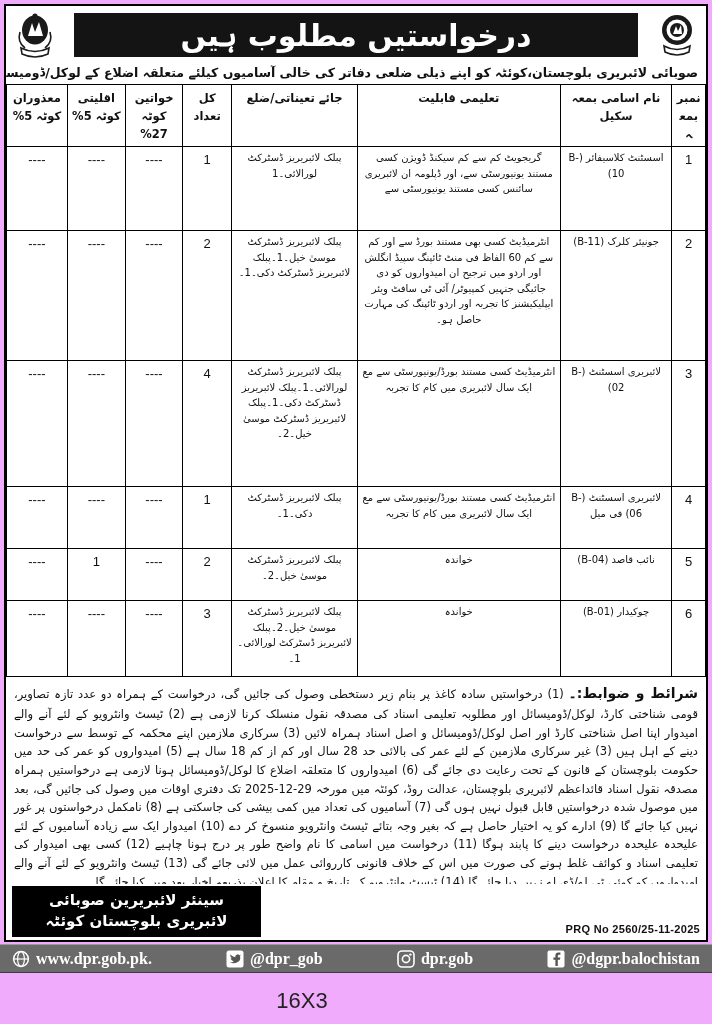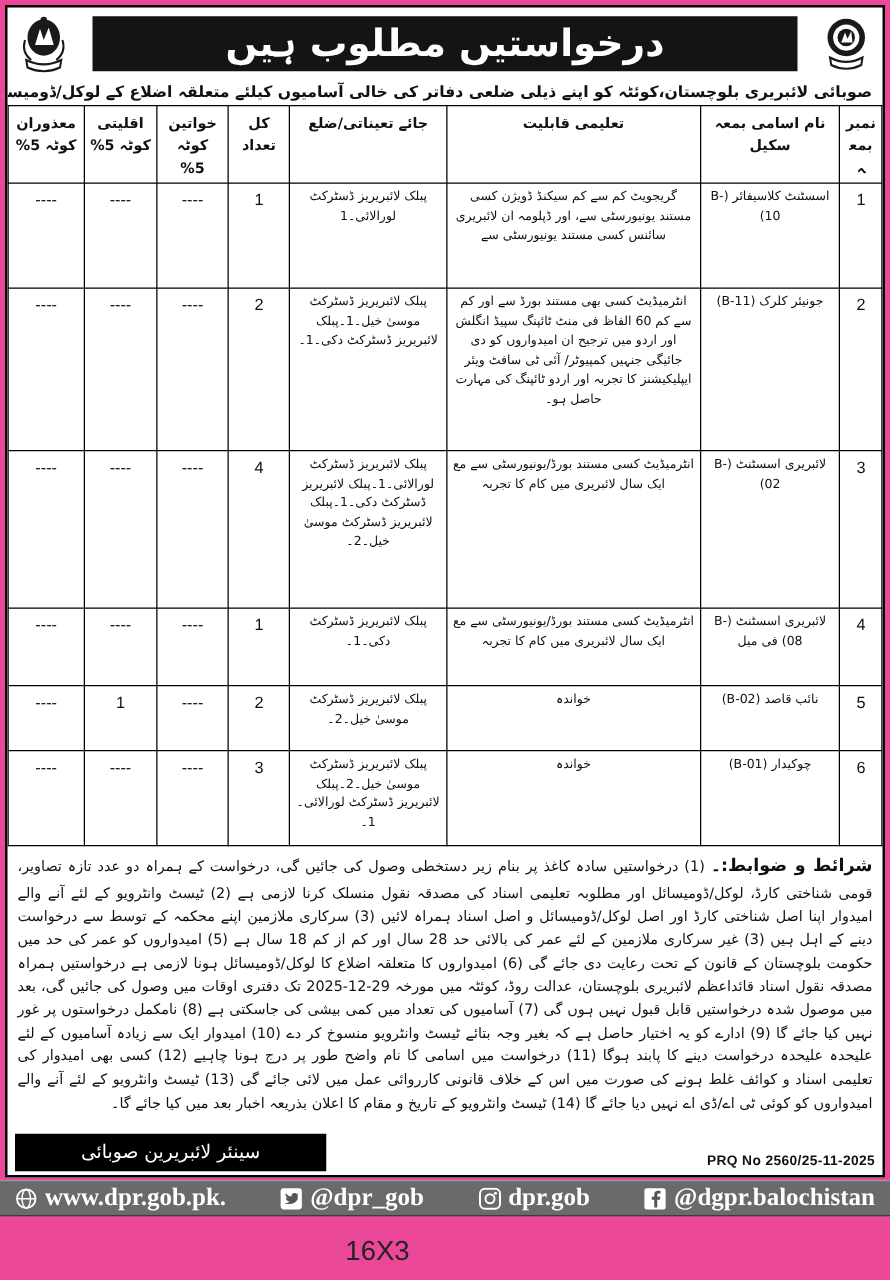--- a/index.html
+++ b/index.html
@@ -1,16 +1,16 @@
 <!DOCTYPE html>
 <html lang="ur"><head>
 <meta charset="utf-8">
 <style>
   html,body{margin:0;padding:0;background:#fff;}
-  .page{position:relative;width:712px;height:1024px;background:#ec4899;overflow:hidden;
+  .page{position:relative;width:712px;height:1024px;background:#f0abfc;overflow:hidden;
         font-family:"DejaVu Sans","Liberation Sans",sans-serif;color:#111;}
   .frame{position:absolute;left:4px;top:4px;width:704px;height:938px;border:2.5px solid #000;
          box-sizing:border-box;background:#fff;display:flex;flex-direction:column;overflow:hidden;}
   
   .masthead{display:flex;align-items:center;gap:6px;padding:3px 6px 1px;height:52px;flex:0 0 auto;}
   .emblem{flex:0 0 auto;}
   .banner{flex:1;background:#141414;height:44px;margin:0 10px;display:flex;align-items:center;justify-content:center;}
   .banner span{color:#fff;font-size:30px;font-weight:bold;letter-spacing:1px;}
   .intro{flex:0 0 auto;direction:rtl;font-weight:bold;font-size:12.5px;padding:3px 8px 4px;
          white-space:nowrap;overflow:hidden;text-align:right;}
@@ -27,30 +27,30 @@
   tbody tr:nth-child(5){height:52px;}
   tbody tr:nth-child(6){height:76px;}
   td.num{font-family:"Liberation Sans",sans-serif;font-size:13px;}
   
   .terms{flex:1 1 auto;min-height:0;direction:rtl;text-align:justify;font-size:11.5px;
          line-height:1.62;padding:5px 8px 0;overflow:hidden;}
   .terms-heading{font-weight:bold;font-size:14px;}
   
   .bottom-row{flex:0 0 auto;display:flex;justify-content:space-between;align-items:flex-end;
               padding:2px 6px 3px;}
-  .signature{background:#000;color:#fff;font-weight:normal;text-align:center;
+  .signature{background:#000;color:#fff;font-weight:bold;text-align:center;
              font-size:15px;line-height:1.45;padding:4px 12px;min-width:225px;direction:rtl;}
   .prq{font-weight:bold;font-size:11px;font-family:"Liberation Sans",sans-serif;
        letter-spacing:.3px;padding-bottom:2px;}
   
   .footer-bar{position:absolute;left:0;top:944px;width:712px;height:29px;background:#6a6a6a;
               display:flex;align-items:center;justify-content:space-between;box-sizing:border-box;
               padding:0 12px;border-top:1px solid #9a9a9a;border-bottom:1px solid #3c3c3c;}
   .footer-item{display:flex;align-items:center;gap:6px;color:#fff;font-weight:bold;
-               font-size:20px;font-family:"Liberation Serif",serif;}
+               font-size:16px;font-family:"Liberation Serif",serif;}
   .size-label{position:absolute;left:0;top:988px;width:604px;text-align:center;
               font-size:22px;color:#222;font-family:"Liberation Sans",sans-serif;}
 </style>
 </head>
 <body>
 
 <div class="page">
   <div class="frame">
 
     <div class="masthead">
@@ -87,21 +87,21 @@
           <col style="width:8.3%">
           <col style="width:8.7%">
       </colgroup>
       <thead>
         <tr>
           <th>نمبر بمعہ</th>
           <th>نام اسامی بمعہ سکیل</th>
           <th>تعلیمی قابلیت</th>
           <th>جائے تعیناتی/ضلع</th>
           <th>کل تعداد</th>
-          <th>خواتین کوٹہ 5%</th>
+          <th>خواتین کوٹہ 27%</th>
           <th>اقلیتی کوٹہ 5%</th>
           <th>معذوران کوٹہ 5%</th>
         </tr>
       </thead>
       <tbody>
           <tr>
             <td class="num">1</td>
             <td>اسسٹنٹ کلاسیفائر (B-10)</td>
             <td>گریجویٹ کم سے کم سیکنڈ ڈویژن کسی مستند یونیورسٹی سے، اور ڈپلومہ ان لائبریری سائنس کسی مستند یونیورسٹی سے</td>
             <td>پبلک لائبریریز ڈسٹرکٹ لورالائی۔1</td>
@@ -125,31 +125,31 @@
             <td>لائبریری اسسٹنٹ (B-02)</td>
             <td>انٹرمیڈیٹ کسی مستند بورڈ/یونیورسٹی سے مع ایک سال لائبریری میں کام کا تجربہ</td>
             <td>پبلک لائبریریز ڈسٹرکٹ لورالائی۔1۔پبلک لائبریریز ڈسٹرکٹ دکی۔1۔پبلک لائبریریز ڈسٹرکٹ موسیٰ خیل۔2۔</td>
             <td class="num">4</td>
             <td class="num">----</td>
             <td class="num">----</td>
             <td class="num">----</td>
           </tr>
           <tr>
             <td class="num">4</td>
-            <td>لائبریری اسسٹنٹ (B-08) فی میل</td>
+            <td>لائبریری اسسٹنٹ (B-06) فی میل</td>
             <td>انٹرمیڈیٹ کسی مستند بورڈ/یونیورسٹی سے مع ایک سال لائبریری میں کام کا تجربہ</td>
             <td>پبلک لائبریریز ڈسٹرکٹ دکی۔1۔</td>
             <td class="num">1</td>
             <td class="num">----</td>
             <td class="num">----</td>
             <td class="num">----</td>
           </tr>
           <tr>
             <td class="num">5</td>
-            <td>نائب قاصد (B-02)</td>
+            <td>نائب قاصد (B-04)</td>
             <td>خواندہ</td>
             <td>پبلک لائبریریز ڈسٹرکٹ موسیٰ خیل۔2۔</td>
             <td class="num">2</td>
             <td class="num">----</td>
             <td class="num">1</td>
             <td class="num">----</td>
           </tr>
           <tr>
             <td class="num">6</td>
             <td>چوکیدار (B-01)</td>
@@ -164,20 +164,21 @@
     </table>
 
     <div class="terms" dir="rtl">
       <span class="terms-heading">شرائط و ضوابط:۔</span>
       <span>(1) درخواستیں سادہ کاغذ پر بنام زیر دستخطی وصول کی جائیں گی، درخواست کے ہمراہ دو عدد تازہ تصاویر، قومی شناختی کارڈ، لوکل/ڈومیسائل اور مطلوبہ تعلیمی اسناد کی مصدقہ نقول منسلک کرنا لازمی ہے (2) ٹیسٹ وانٹرویو کے لئے آنے والے امیدوار اپنا اصل شناختی کارڈ اور اصل لوکل/ڈومیسائل و اصل اسناد ہمراہ لائیں (3) سرکاری ملازمین اپنے محکمہ کے توسط سے درخواست دینے کے اہل ہیں (3) غیر سرکاری ملازمین کے لئے عمر کی بالائی حد 28 سال اور کم از کم 18 سال ہے (5) امیدواروں کو عمر کی حد میں حکومت بلوچستان کے قانون کے تحت رعایت دی جائے گی (6) امیدواروں کا متعلقہ اضلاع کا لوکل/ڈومیسائل ہونا لازمی ہے درخواستیں ہمراہ مصدقہ نقول اسناد قائداعظم لائبریری بلوچستان، عدالت روڈ، کوئٹہ میں مورخہ 29-12-2025 تک دفتری اوقات میں وصول کی جائیں گی، بعد میں موصول شدہ درخواستیں قابل قبول نہیں ہوں گی (7) آسامیوں کی تعداد میں کمی بیشی کی جاسکتی ہے (8) نامکمل درخواستوں پر غور نہیں کیا جائے گا (9) ادارے کو یہ اختیار حاصل ہے کہ بغیر وجہ بتائے ٹیسٹ وانٹرویو منسوخ کر دے (10) امیدوار ایک سے زیادہ آسامیوں کے لئے علیحدہ علیحدہ درخواست دینے کا پابند ہوگا (11) درخواست میں اسامی کا نام واضح طور پر درج ہونا چاہیے (12) کسی بھی امیدوار کی تعلیمی اسناد و کوائف غلط ہونے کی صورت میں اس کے خلاف قانونی کارروائی عمل میں لائی جائے گی (13) ٹیسٹ وانٹرویو کے لئے آنے والے امیدواروں کو کوئی ٹی اے/ڈی اے نہیں دیا جائے گا (14) ٹیسٹ وانٹرویو کے تاریخ و مقام کا اعلان بذریعہ اخبار بعد میں کیا جائے گا۔</span>
     </div>
 
     <div class="bottom-row">
       <div class="signature">
         <div>سینئر لائبریرین صوبائی</div>
+        <div>لائبریری بلوچستان کوئٹہ</div>
       </div>
       <div class="prq">PRQ No 2560/25-11-2025</div>
     </div>
 
   </div>
 
   <div class="footer-bar">
     <div class="footer-item">
       <svg width="18" height="18" viewBox="0 0 18 18">
         <circle cx="9" cy="9" r="7.4" fill="none" stroke="#fff" stroke-width="1.5"></circle>

